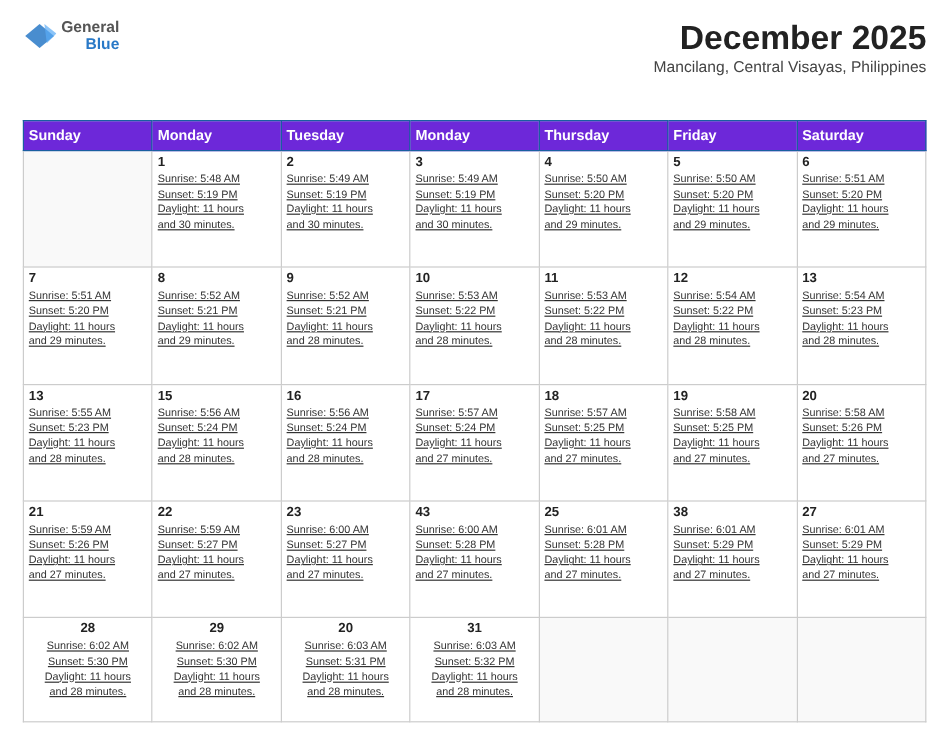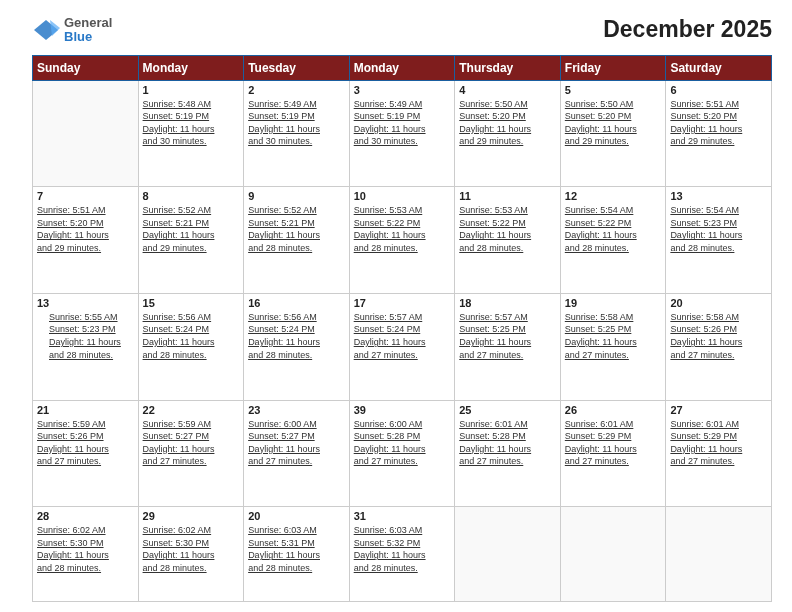--- a/index.html
+++ b/index.html
@@ -6,69 +6,70 @@
     body {
       width: 792px;
       height: 612px;
       font-family: Arial, sans-serif;
       background: #fff;
       overflow: hidden;
     }
     .page {
       width: 792px;
       height: 612px;
-      padding: 16px 20px 10px 32px;
+      padding: 16px 20px 10px 19px;
       display: flex;
       flex-direction: column;
+      gap: 27px;
     }
     .header {
       display: flex;
       justify-content: space-between;
       align-items: flex-start;
       margin-bottom: 10px;
     }
     .logo {
       display: flex;
       align-items: center;
       gap: 4px;
     }
     .logo-text {
       display: flex;
       flex-direction: column;
       font-size: 13px;
       font-weight: bold;
       line-height: 1.1;
     }
     .logo-text .general { color: #555; }
-    .logo-text .blue { color: #2979c7; }
+    .logo-text .blue { color: #2979c7; text-align: right; }
     .logo-icon {
       width: 28px;
       height: 28px;
     }
     .title-block {
       text-align: right;
     }
     .month-title {
-      font-size: 23px;
+      font-size: 28px;
       font-weight: bold;
       color: #222;
     }
     .location {
       font-size: 13px;
       color: #444;
     }
     .calendar {
       flex: 1;
       border: 1px solid #ccc;
       border-collapse: collapse;
       width: 100%;
       table-layout: fixed;
     }
     .calendar th {
-      background: #7f1d1d;
+      background: #6d28d9;
       color: #fff;
       font-size: 12px;
       font-weight: bold;
       padding: 5px 4px;
       text-align: left;
       border: 1px solid #1a5fa0;
     }
     .calendar td {
       border: 1px solid #ccc;
       vertical-align: top;
@@ -88,39 +89,41 @@
       font-size: 9px;
       color: #333;
       line-height: 1.4;
       text-decoration: underline;
     }
     .empty-cell {
       background: #f9f9f9;
     }
     tr:last-child td {
       height: 80px;
+      text-align: center;
     }
   </style>
 </head>
 <body>
 
 <div class="page">
   <div class="header">
     <div class="logo">
       <svg class="logo-icon" viewBox="0 0 28 28">
         <polygon points="14,4 26,14 14,24 2,14" fill="#2979c7" opacity="0.85"></polygon>
         <polygon points="18,4 28,12 20,20" fill="#5aabf5" opacity="0.7"></polygon>
       </svg>
       <div class="logo-text">
         <span class="general">General</span>
         <span class="blue">Blue</span>
       </div>
     </div>
     <div class="title-block">
       <div class="month-title">December 2025</div>
+      <div class="location">Mancilang, Central Visayas, Philippines</div>
     </div>
   </div>
 
   <table class="calendar">
     <thead>
       <tr>
         <th>Sunday</th>
         <th>Monday</th>
         <th>Tuesday</th>
         <th>Monday</th>
@@ -222,21 +225,21 @@
             <span class="day-num">13</span>
             <div class="day-info" style="white-space: pre-line;">Sunrise: 5:54 AM
 Sunset: 5:23 PM
 Daylight: 11 hours
 and 28 minutes.</div>
           </td>
         </tr>
         <tr>
           <td>
             <span class="day-num">13</span>
-            <div class="day-info" style="white-space: pre-line; margin-left: 12px;">Sunrise: 5:55 AM
+            <div class="day-info" style="white-space: pre-line;">Sunrise: 5:55 AM
 Sunset: 5:23 PM
 Daylight: 11 hours
 and 28 minutes.</div>
           </td>
           <td>
             <span class="day-num">15</span>
             <div class="day-info" style="white-space: pre-line;">Sunrise: 5:56 AM
 Sunset: 5:24 PM
 Daylight: 11 hours
 and 28 minutes.</div>
@@ -293,35 +296,35 @@
 and 27 minutes.</div>
           </td>
           <td>
             <span class="day-num">23</span>
             <div class="day-info" style="white-space: pre-line;">Sunrise: 6:00 AM
 Sunset: 5:27 PM
 Daylight: 11 hours
 and 27 minutes.</div>
           </td>
           <td>
-            <span class="day-num">39</span>
+            <span class="day-num">43</span>
             <div class="day-info" style="white-space: pre-line;">Sunrise: 6:00 AM
 Sunset: 5:28 PM
 Daylight: 11 hours
 and 27 minutes.</div>
           </td>
           <td>
             <span class="day-num">25</span>
             <div class="day-info" style="white-space: pre-line;">Sunrise: 6:01 AM
 Sunset: 5:28 PM
 Daylight: 11 hours
 and 27 minutes.</div>
           </td>
           <td>
-            <span class="day-num">26</span>
+            <span class="day-num">38</span>
             <div class="day-info" style="white-space: pre-line;">Sunrise: 6:01 AM
 Sunset: 5:29 PM
 Daylight: 11 hours
 and 27 minutes.</div>
           </td>
           <td>
             <span class="day-num">27</span>
             <div class="day-info" style="white-space: pre-line;">Sunrise: 6:01 AM
 Sunset: 5:29 PM
 Daylight: 11 hours

